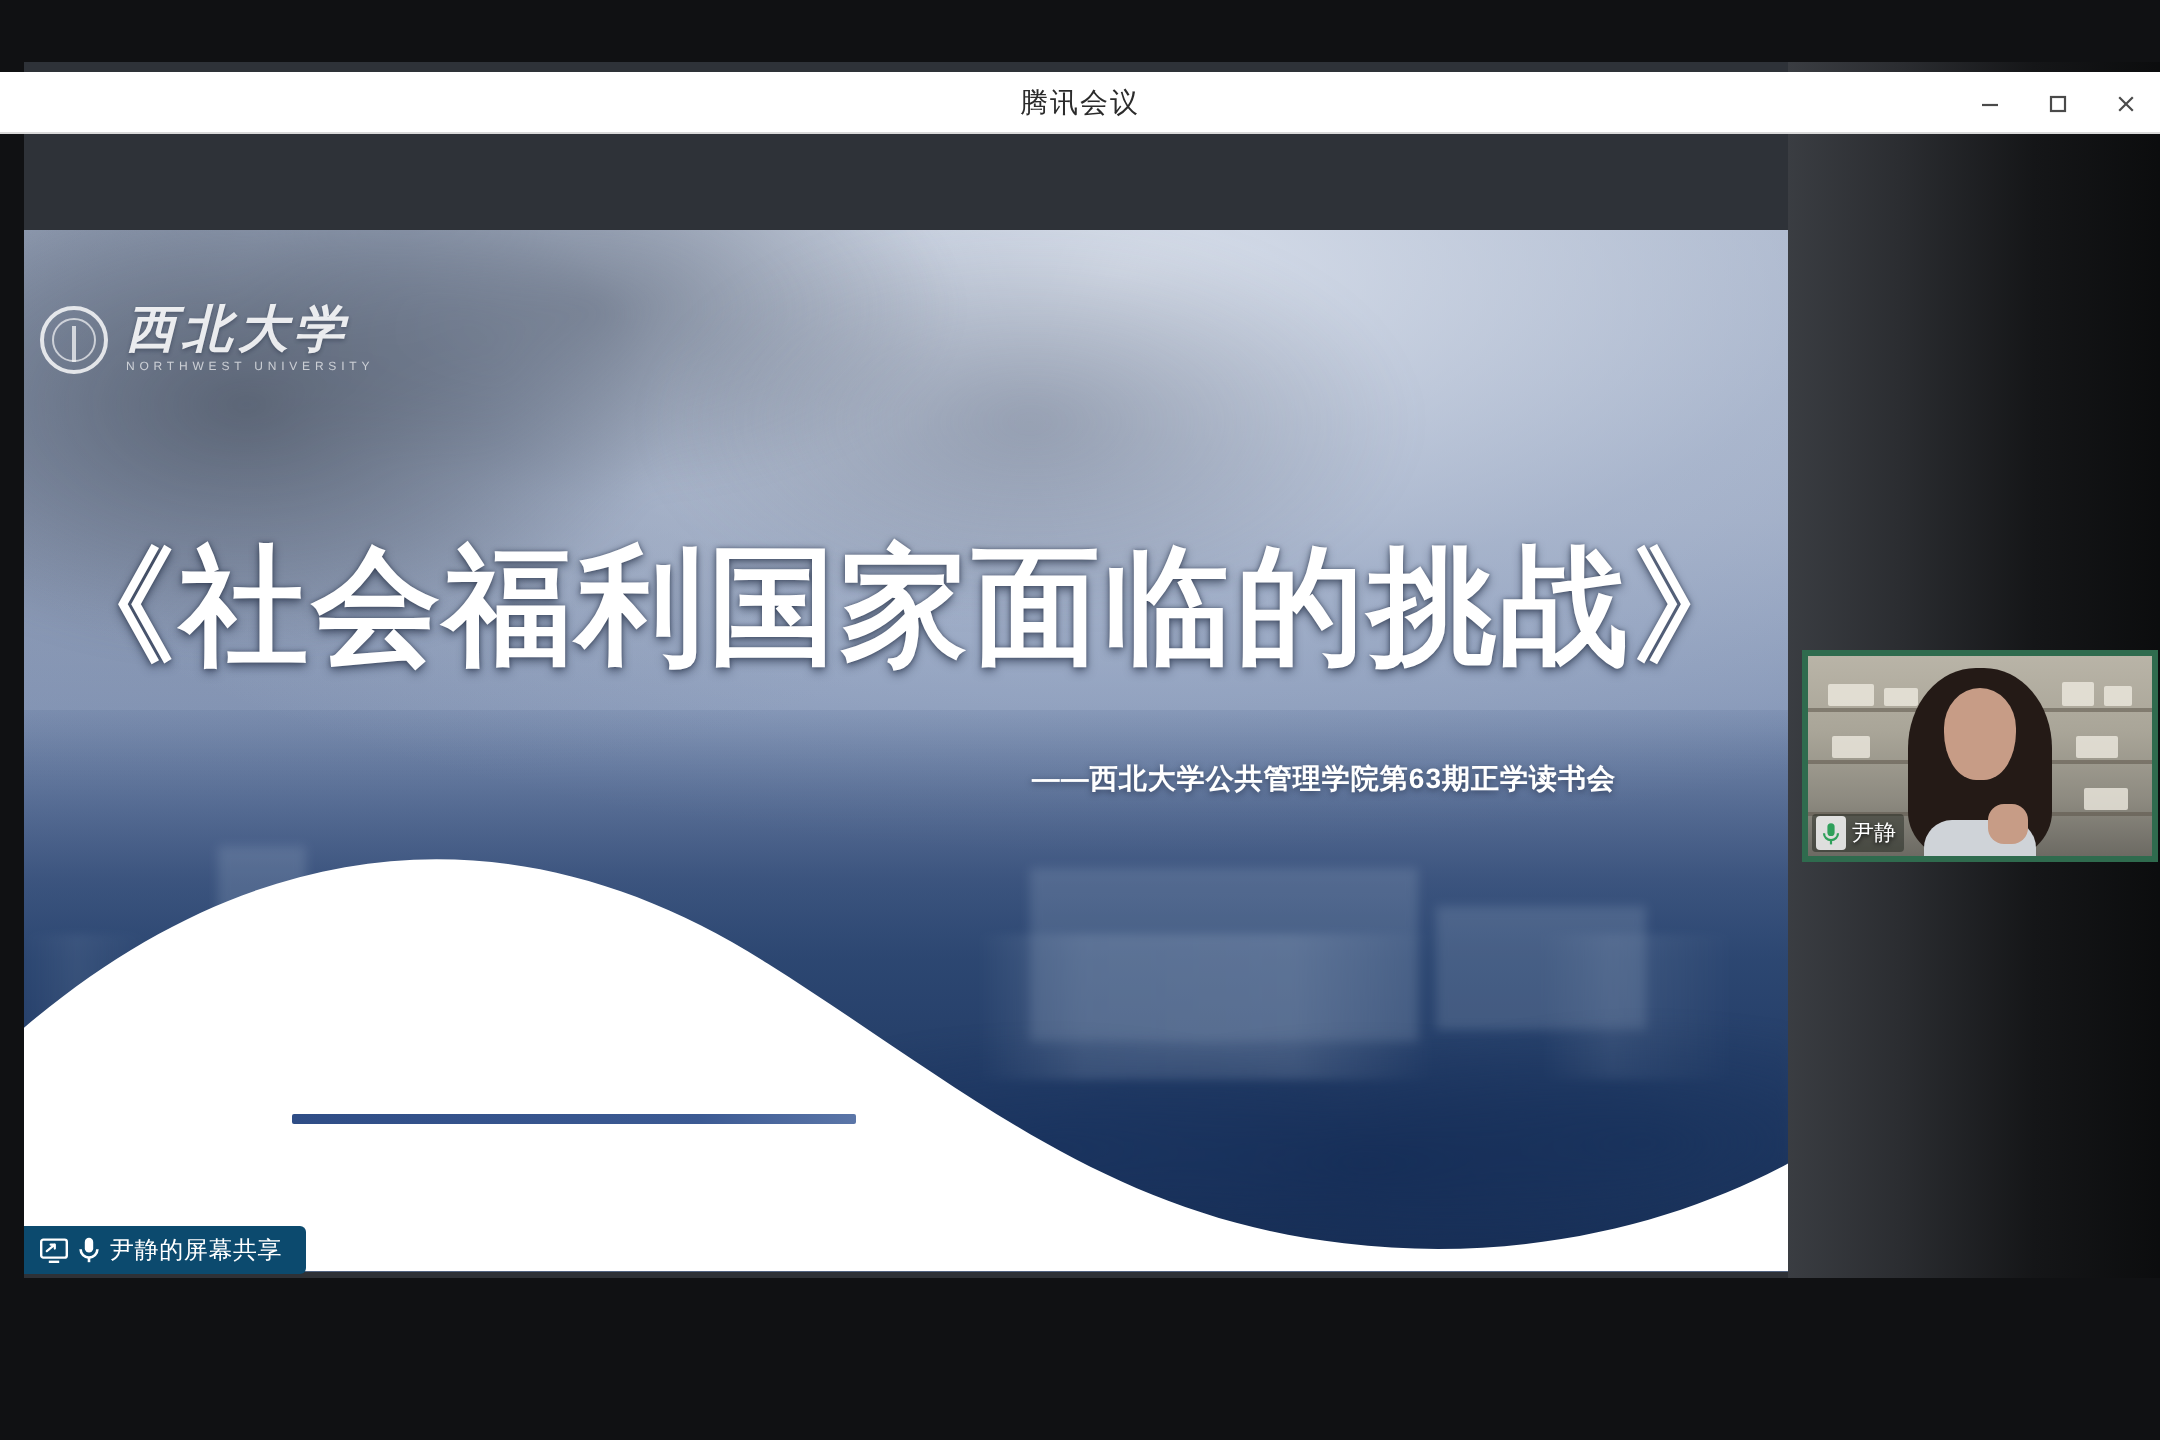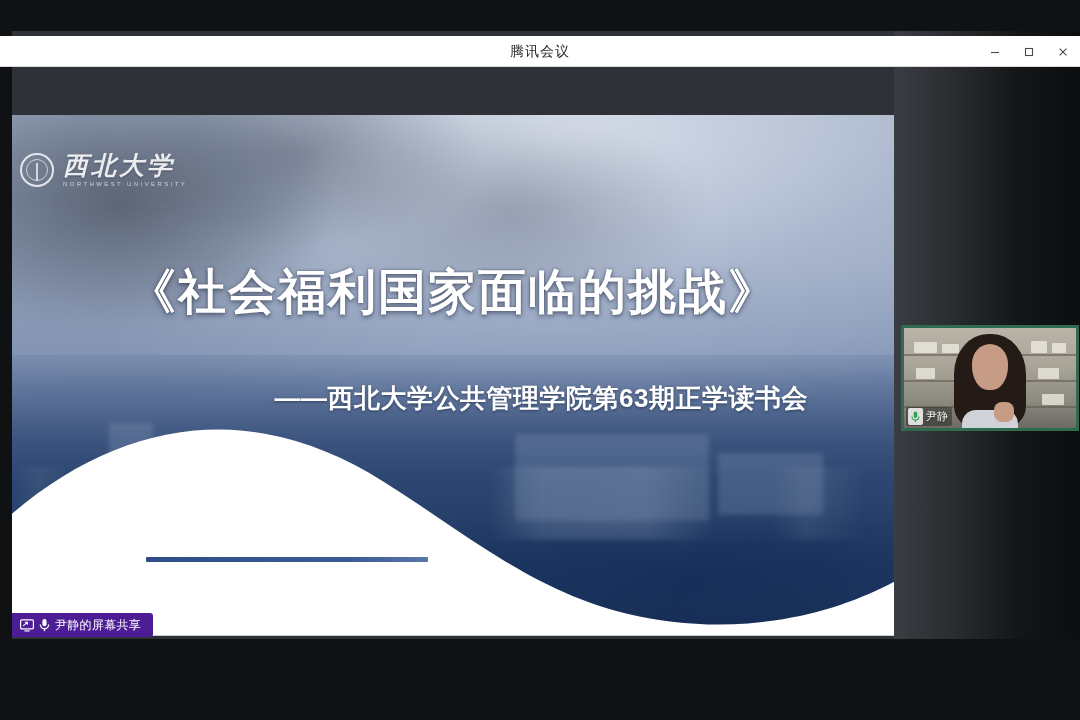--- a/index.html
+++ b/index.html
@@ -172,29 +172,29 @@
   .logo-en {
     font-size: 6px; color: rgba(255,255,255,.72);
     letter-spacing: 2.4px; margin-top: 3px;
   }
 
   
   .slide-title {
     position: absolute; left: 0; right: 0; top: 145px;
     text-align: center;
     font-family: "DejaVu Sans", "Liberation Sans", sans-serif;
-    font-size: 48px; font-weight: 700;
+    font-size: 64px; font-weight: 700;
     color: #ffffff;
     letter-spacing: 2px;
     text-shadow: 0 2px 5px rgba(24,34,56,.55), 0 0 2px rgba(24,34,56,.5);
     white-space: nowrap;
   }
   .slide-subtitle {
     position: absolute; right: 86px; top: 266px;
-    font-size: 26px; font-weight: 700;
+    font-size: 14px; font-weight: 700;
     color: #ffffff;
     letter-spacing: .5px;
     text-shadow: 0 1px 3px rgba(24,34,56,.6);
     white-space: nowrap;
   }
 
   
   .meta {
     position: absolute; left: 134px; top: 427px;
     width: 282px;
@@ -283,21 +283,21 @@
     text-shadow: 0 1px 2px rgba(0,0,0,.8);
     white-space: nowrap;
   }
 
   
   .share-pill {
     position: absolute; left: 0; bottom: 2px;
     height: 24px;
     display: flex; align-items: center; gap: 5px;
     padding: 0 12px 0 8px;
-    background: #4c1d95;
+    background: #0c4a6e;
     border-radius: 0 3px 3px 0;
     z-index: 30;
   }
   .share-pill svg { display: block; flex: none; }
   .share-pill-text {
     font-size: 12px; color: #ffffff;
     white-space: nowrap; letter-spacing: .3px;
   }
 </style>
 </head>

